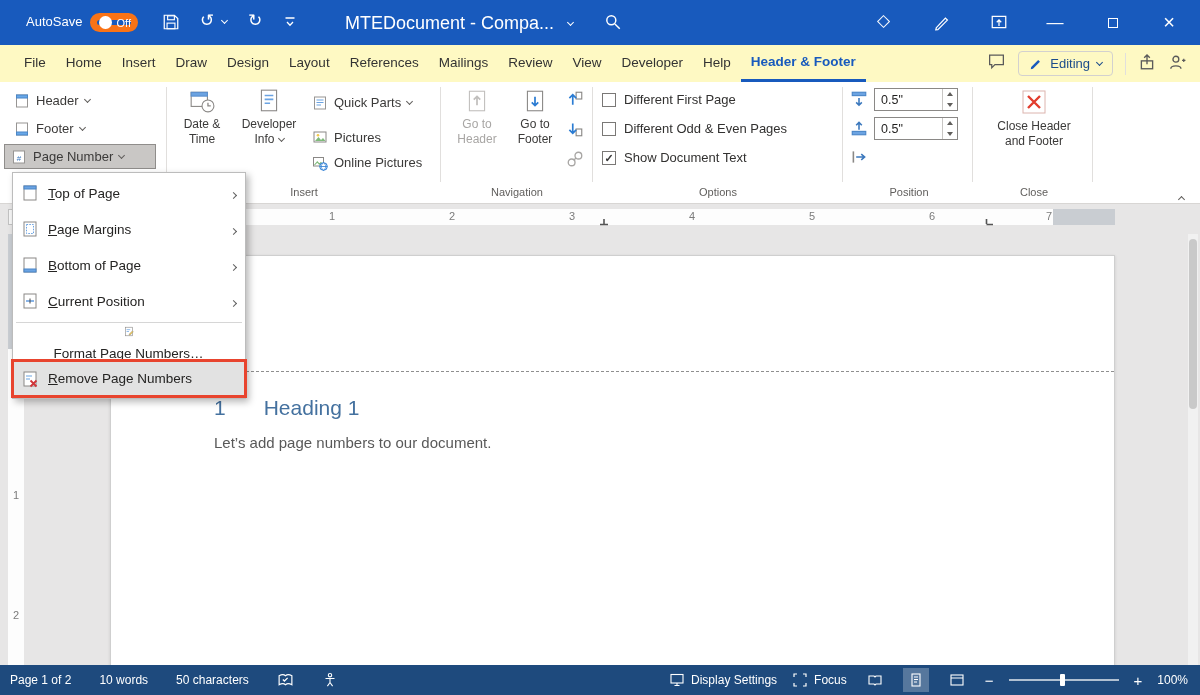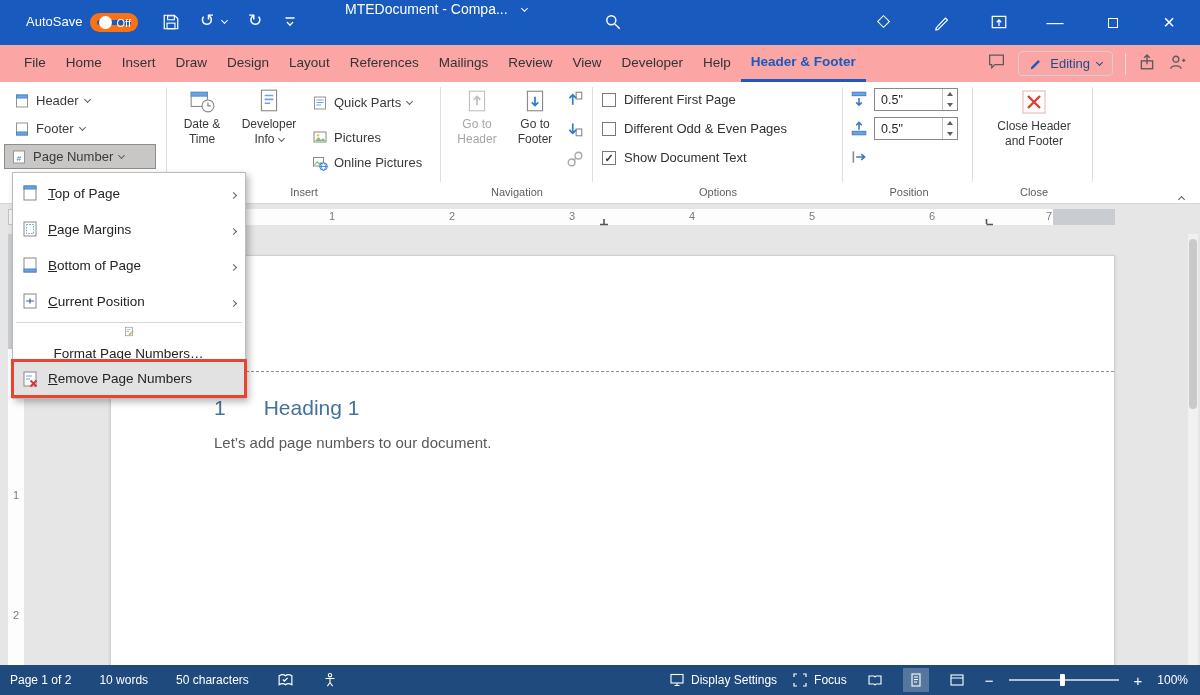--- a/index.html
+++ b/index.html
@@ -14,21 +14,21 @@
   .autosave-state { font-size:11px; color:#fff; }
   .glyph16 { font-size:17px; line-height:17px; }
   .chv { display:inline-block; width:5px; height:5px; border-right:1.4px solid currentColor; border-bottom:1.4px solid currentColor; }
   .chv.down { transform:rotate(45deg); margin-top:-2px; }
   .chv.right { transform:rotate(-45deg); }
   .chv.up { transform:rotate(-135deg); margin-top:3px; }
   .winbtn { position:absolute; top:0; width:46px; height:45px; display:flex; align-items:center; justify-content:center; color:#fff; font-size:17px; }
   .max-box { width:10px; height:10px; border:1.2px solid #fff; }
 
   
-  .tabrow { position:absolute; top:45px; left:0; width:1200px; height:37px; background:#fca5a5; }
+  .tabrow { position:absolute; top:45px; left:0; width:1200px; height:37px; background:#fef9c3; }
   .tabs { position:absolute; left:14px; top:0; display:flex; height:37px; }
   .tab { padding:0 10px; line-height:35px; font-size:13.5px; color:#333; cursor:default; white-space:nowrap; }
   .tab.active { color:#185abd; font-weight:bold; border-bottom:3px solid #185abd; line-height:33px; }
   .tabrow-right { position:absolute; right:0; top:0; height:37px; display:flex; align-items:center; gap:12px; padding-right:14px; }
   .editing-btn { display:flex; align-items:center; gap:7px; height:25px; padding:0 10px; border:1px solid #d3d1cf; border-radius:4px; color:#1b4c8b; font-size:13px; }
   .vdiv { width:1px; height:22px; background:#e1dfdd; }
 
   
   .ribbon { position:absolute; top:82px; left:0; width:1200px; height:122px; background:#fff; border-bottom:1px solid #d8d6d4; }
   .rb-sep { position:absolute; top:5px; width:1px; height:95px; background:#e1dfdd; }
@@ -110,21 +110,21 @@
     <span class="tb-item glyph16" style="left:200px; top:12px;">↺</span>
     <span class="tb-item" style="left:222px; top:20px;">
         <span class="chv down"></span>
       </span>
     <span class="tb-item glyph16" style="left:248px; top:12px;">↻</span>
     <span class="tb-item" style="left:282px; top:13px;">
       <svg width="16" height="16" viewBox="0 0 16 16">
           <path d="M3.5 5 h9 M5 9 l3 3.2 3-3.2" fill="none" stroke="#fff" stroke-width="1.3"></path>
         </svg>
     </span>
-    <span class="tb-item" style="left:345px; top:1px; font-size:14px; gap:14px;">
+    <span class="tb-item" style="left:345px; top:13px; font-size:18px; gap:14px;">
       <span>MTEDocument  -  Compa...</span>
       <span class="chv down"></span>
     </span>
     <span class="tb-item" style="left:604px; top:13px;">
       <svg width="18" height="18" viewBox="0 0 16 16">
           <circle cx="6.5" cy="6.5" r="4" fill="none" stroke="#fff" stroke-width="1.3"></circle>
           <path d="M9.7 9.7 L14 14" stroke="#fff" stroke-width="1.3"></path>
         </svg>
     </span>
     <span class="tb-item glyph16" style="left:877px; top:12px;">◇</span>

